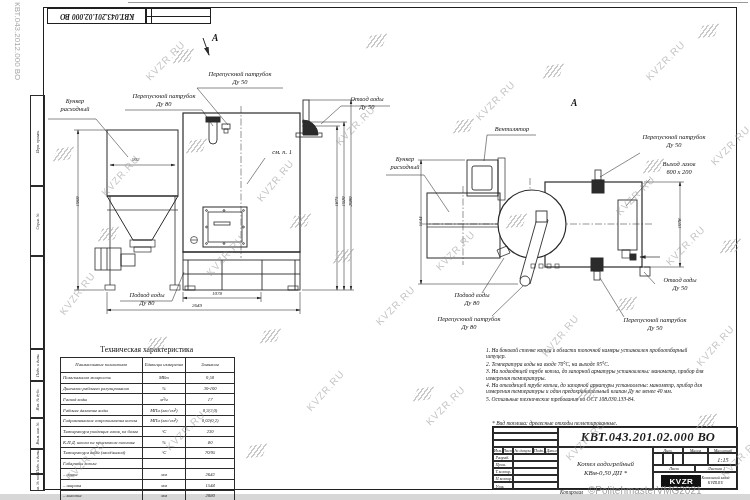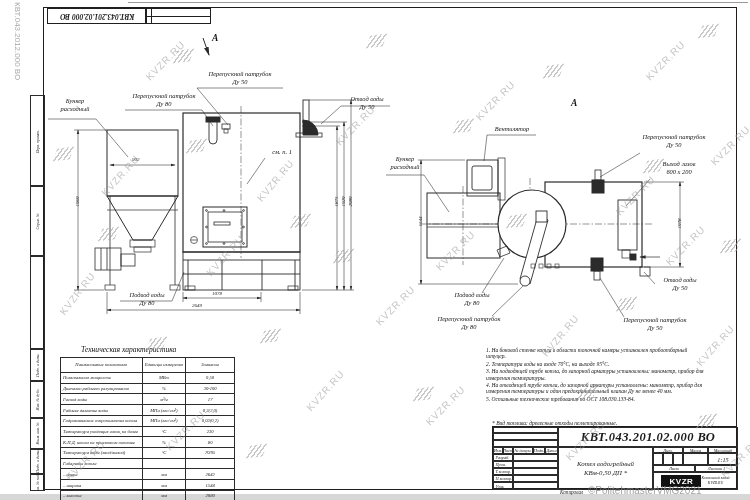--- a/index.html
+++ b/index.html
@@ -19,22 +19,22 @@
   .stampB{position:absolute;left:145px;top:8px;width:64px;height:14px;border:1px solid #1f1f1f;}
   .stampB .h{position:absolute;left:0;top:6.5px;width:100%;height:0;border-top:0.8px solid #1f1f1f;}
   .stampB .v{position:absolute;left:5px;top:0;height:100%;width:0;border-left:0.8px solid #1f1f1f;}
   
   .lbl{position:absolute;font-style:italic;font-size:6.4px;line-height:1.25;text-align:center;
        white-space:pre-line;color:#151515;}
   .mark{position:absolute;font-style:italic;font-weight:bold;font-size:9.5px;color:#151515;}
   .dim{position:absolute;font-style:italic;font-size:5px;color:#222;white-space:nowrap;}
   .dim.v{width:22px;text-align:center;transform:rotate(-90deg);transform-origin:center;}
   
-  .spec-title{position:absolute;left:81px;top:345px;width:135px;text-align:left;
-              font-style:italic;font-size:7.6px;color:#111;}
+  .spec-title{position:absolute;left:58px;top:345px;width:135px;text-align:right;
+              font-size:7.6px;color:#111;}
   .spec{position:absolute;left:60px;top:357px;width:173px;border:1px solid #2b2b2b;font-style:italic;}
   .spec .hd{display:flex;height:14px;border-bottom:0.8px solid #2b2b2b;}
   .spec .hd div{font-size:4.6px;display:flex;align-items:center;justify-content:center;text-align:center;line-height:1.1;}
   .spec .row{display:flex;height:9.73px;border-bottom:0.6px solid #2b2b2b;}
   .spec .row:last-child{border-bottom:none;}
   .spec .c0{width:82px;border-right:0.6px solid #2b2b2b;font-size:4.6px;display:flex;align-items:center;padding-left:2px;box-sizing:border-box;}
   .spec .c1{width:43px;border-right:0.6px solid #2b2b2b;font-size:4.6px;display:flex;align-items:center;justify-content:center;text-align:center;}
   .spec .c2{width:48px;font-size:4.6px;display:flex;align-items:center;justify-content:center;}
   
   .notes{position:absolute;left:486px;top:347px;width:219px;font-style:italic;font-size:5.5px;line-height:1.16;color:#161616;}

